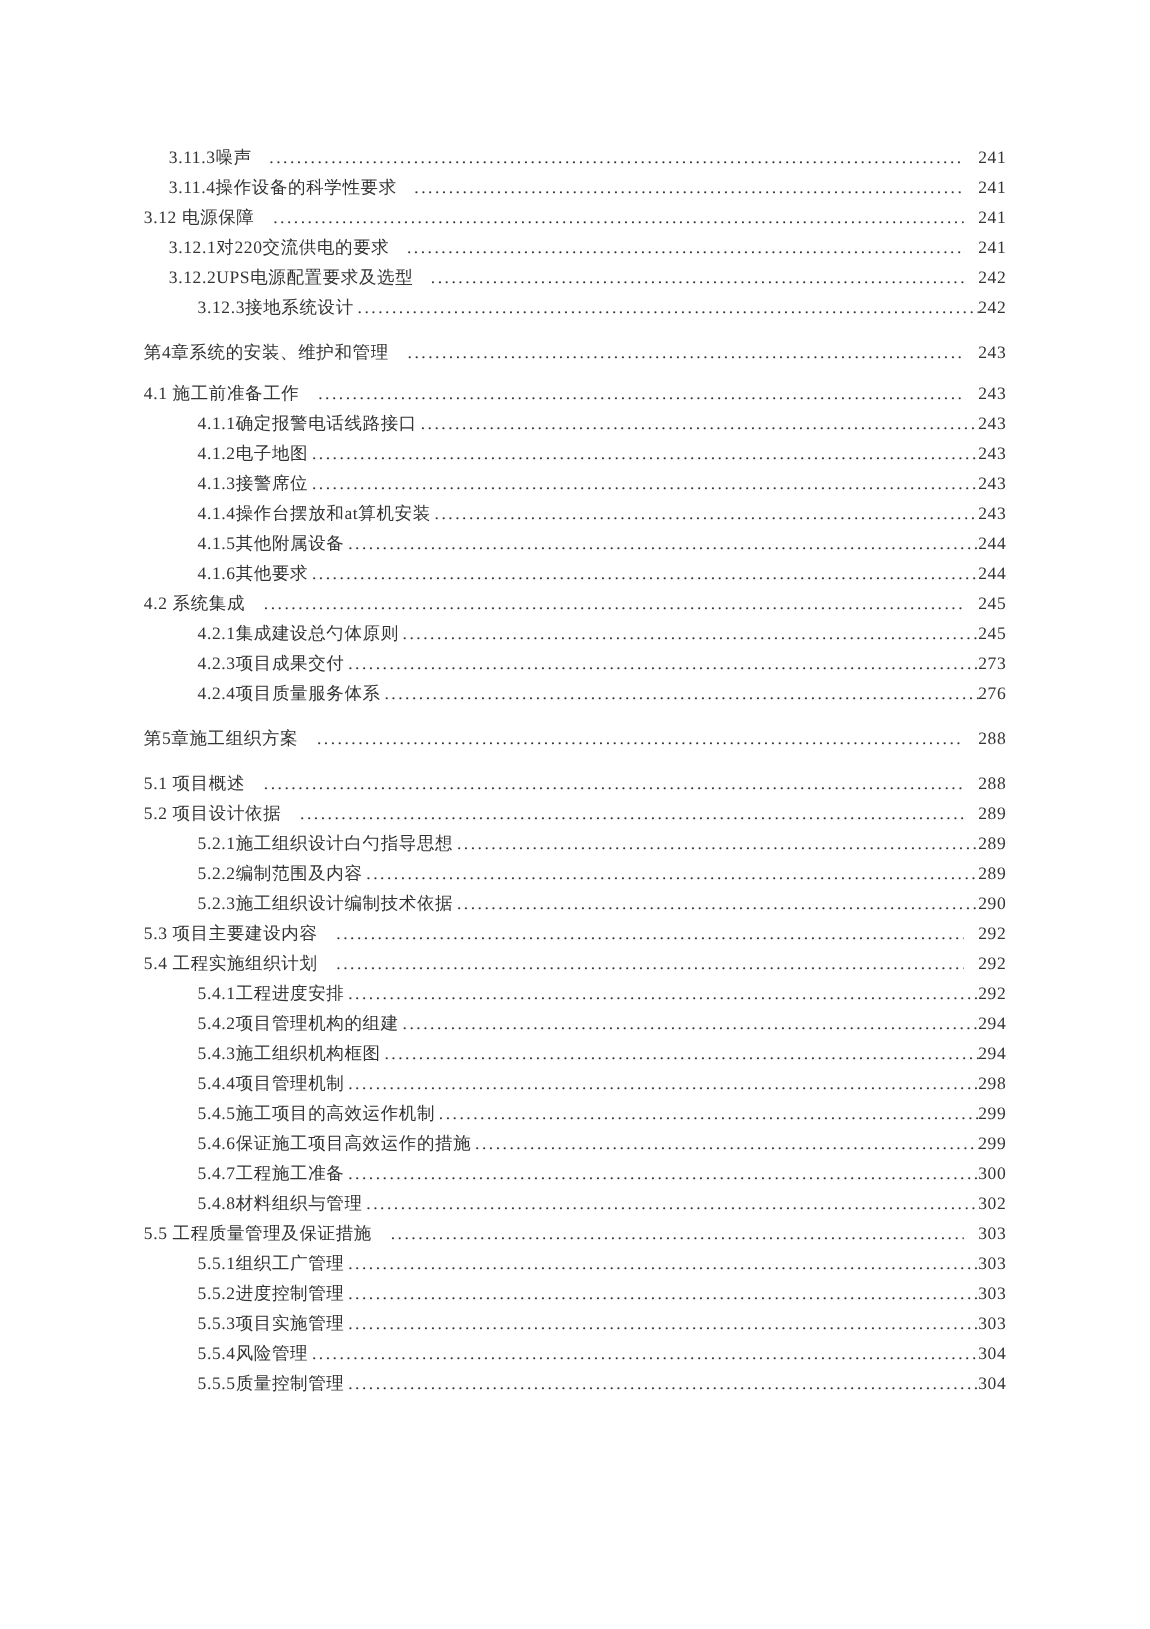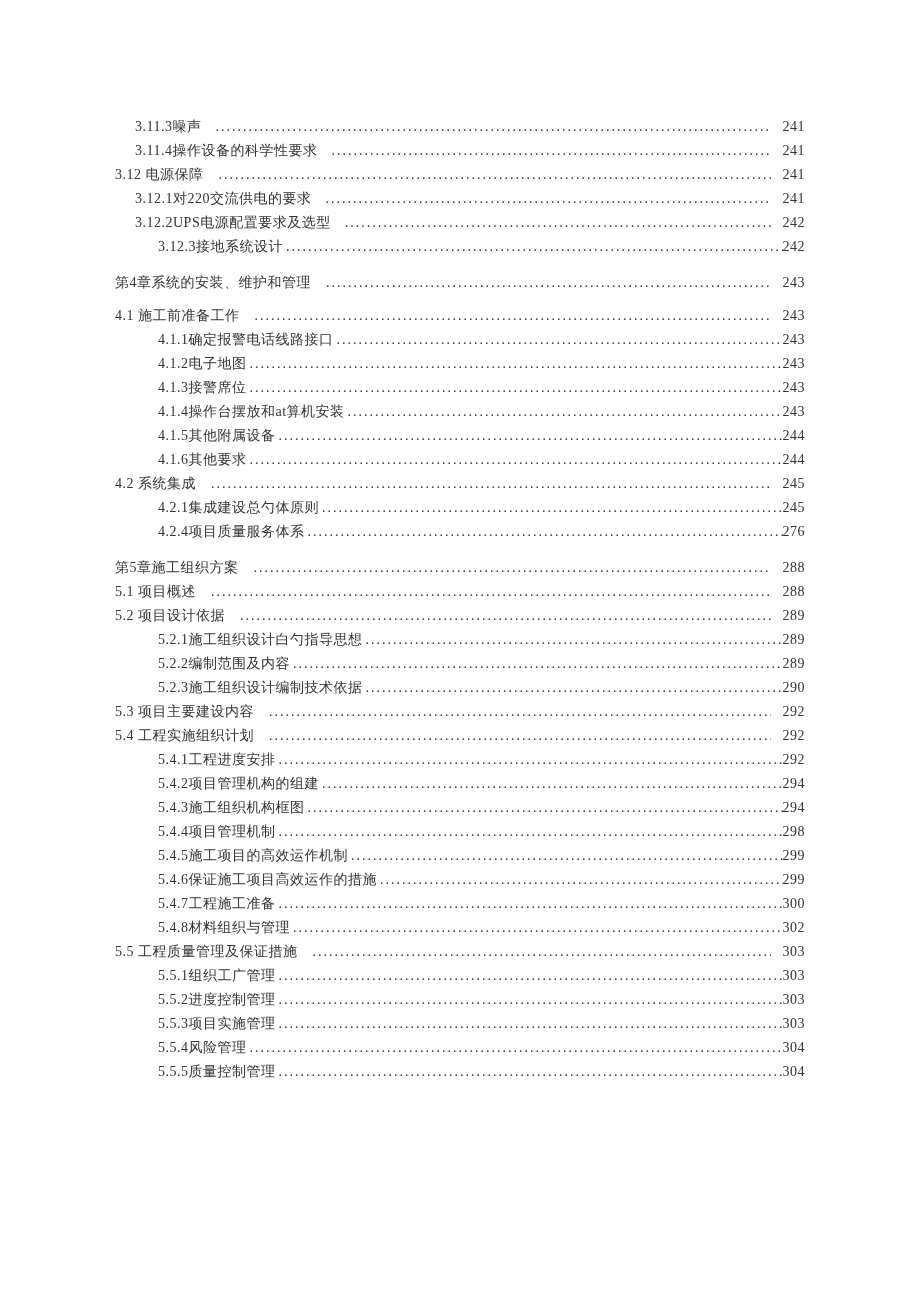--- a/index.html
+++ b/index.html
@@ -113,25 +113,30 @@
       <span class="toc-label">4.2 系统集成</span>
       <span class="toc-dots"></span>
       <span class="toc-page">245</span>
     </div>
     <div class="toc-row lvl-2">
       <span class="toc-label">4.2.1集成建设总勺体原则 </span>
       <span class="toc-dots"></span>
       <span class="toc-page">245</span>
     </div>
     <div class="toc-row lvl-2">
+      <span class="toc-label">4.2.3项目成果交付</span>
+      <span class="toc-dots"></span>
+      <span class="toc-page">273</span>
+    </div>
+    <div class="toc-row lvl-2">
       <span class="toc-label">4.2.4项目质量服务体系 </span>
       <span class="toc-dots"></span>
       <span class="toc-page">276</span>
     </div>
-    <div class="toc-row lvl-0" style="margin-top: 12px; ">
+    <div class="toc-row lvl-0" style="margin-top: 12px; margin-bottom: 12px;">
       <span class="toc-label">第5章施工组织方案 </span>
       <span class="toc-dots"></span>
       <span class="toc-page">288</span>
     </div>
     <div class="toc-row lvl-0">
       <span class="toc-label">5.1 项目概述</span>
       <span class="toc-dots"></span>
       <span class="toc-page">288</span>
     </div>
     <div class="toc-row lvl-0">

